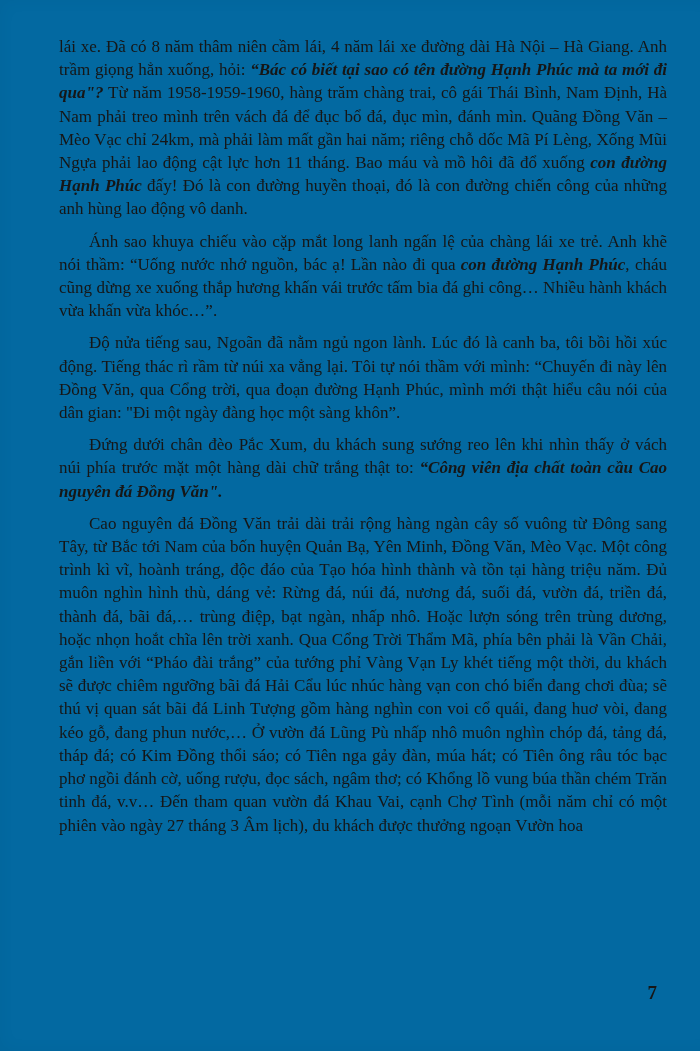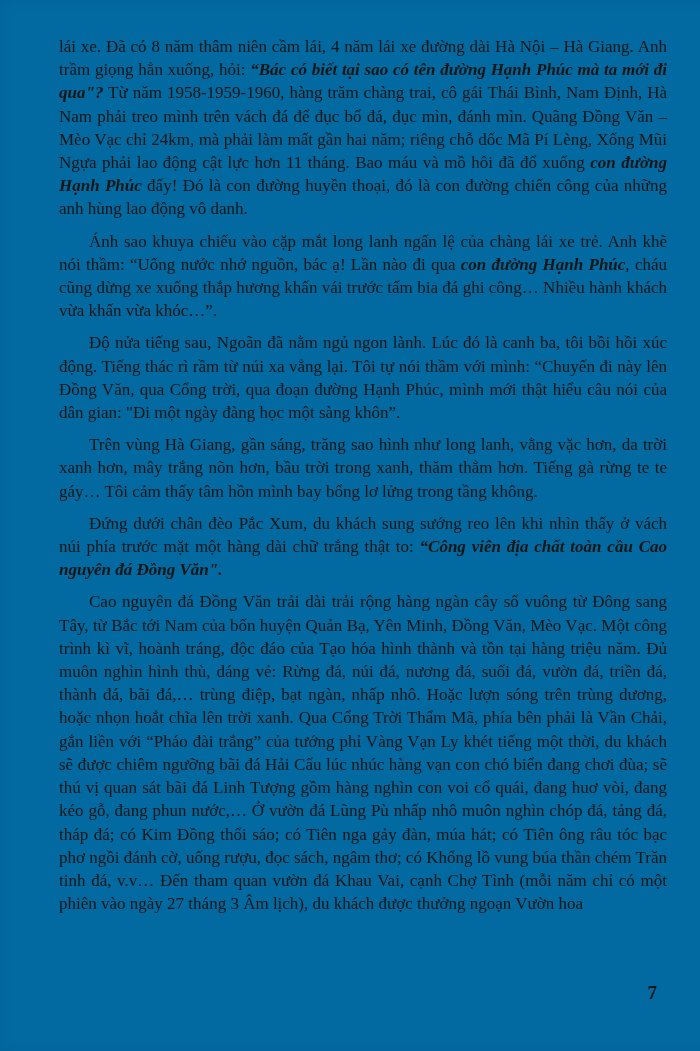--- a/index.html
+++ b/index.html
@@ -62,18 +62,17 @@
   }
 </style>
 </head>
 <body>
 
 <div class="page">
   <div class="text-block" id="text-block">
       <p class="para"><span class="run-n">lái xe. Đã có 8 năm thâm niên cầm lái, 4 năm lái xe đường dài Hà Nội – Hà Giang. Anh trầm giọng hẳn xuống, hỏi: </span><span class="run-bi">“Bác có biết tại sao có tên đường Hạnh Phúc mà ta mới đi qua"?</span><span class="run-n"> Từ năm 1958-1959-1960, hàng trăm chàng trai, cô gái Thái Bình, Nam Định, Hà Nam phải treo mình trên vách đá để đục bổ đá, đục mìn, đánh mìn. Quãng Đồng Văn – Mèo Vạc chỉ 24km, mà phải làm mất gần hai năm; riêng chỗ dốc Mã Pí Lèng, Xống Mũi Ngựa phải lao động cật lực hơn 11 tháng. Bao máu và mồ hôi đã đổ xuống </span><span class="run-bi">con đường Hạnh Phúc</span><span class="run-n"> đấy! Đó là con đường huyền thoại, đó là con đường chiến công của những anh hùng lao động vô danh.</span></p>
       <p class="para indent"><span class="run-n">Ánh sao khuya chiếu vào cặp mắt long lanh ngấn lệ của chàng lái xe trẻ. Anh khẽ nói thầm: </span><span class="run-i">“Uống nước nhớ nguồn, bác ạ! Lần nào đi qua </span><span class="run-bi">con đường Hạnh Phúc</span><span class="run-i">, cháu cũng dừng xe xuống thắp hương khấn vái trước tấm bia đá ghi công… Nhiều hành khách vừa khấn vừa khóc…”</span><span class="run-n">.</span></p>
       <p class="para indent"><span class="run-n">Độ nửa tiếng sau, Ngoãn đã nằm ngủ ngon lành. Lúc đó là canh ba, tôi bồi hồi xúc động. Tiếng thác rì rầm từ núi xa vẳng lại. Tôi tự nói thầm với mình: </span><span class="run-i">“Chuyến đi này lên Đồng Văn, qua Cổng trời, qua đoạn đường Hạnh Phúc, mình mới thật hiểu câu nói của dân gian: "Đi một ngày đàng học một sàng khôn</span><span class="run-n">”.</span></p>
-      <p class="para indent"><span class="run-n">Trên vùng Hà Giang, gần sáng, trăng sao hình như long lanh, vằng vặc hơn, da trời xanh hơn, mây trắng nõn hơn, bầu trời trong xanh, thăm thẳm hơn. Tiếng gà rừng te te gáy… Tôi cảm thấy tâm hồn mình bay bổng lơ lửng trong tầng không.</span></p>
       <p class="para indent"><span class="run-n">Đứng dưới chân đèo Pắc Xum, du khách sung sướng reo lên khi nhìn thấy ở vách núi phía trước mặt một hàng dài chữ trắng thật to: </span><span class="run-bi">“Công viên địa chất toàn cầu Cao nguyên đá Đồng Văn".</span></p>
       <p class="para indent"><span class="run-n">Cao nguyên đá Đồng Văn trải dài trải rộng hàng ngàn cây số vuông từ Đông sang Tây, từ Bắc tới Nam của bốn huyện Quản Bạ, Yên Minh, Đồng Văn, Mèo Vạc. Một công trình kì vĩ, hoành tráng, độc đáo của Tạo hóa hình thành và tồn tại hàng triệu năm. Đủ muôn nghìn hình thù, dáng vẻ: </span><span class="run-i">Rừng đá, núi đá, nương đá, suối đá, vườn đá, triền đá, thành đá, bãi đá,…</span><span class="run-n"> trùng điệp, bạt ngàn, nhấp nhô. Hoặc lượn sóng trên trùng dương, hoặc nhọn hoắt chĩa lên trời xanh. Qua Cổng Trời Thẩm Mã, phía bên phải là Vần Chải, gắn liền với “</span><span class="run-i">Pháo đài trắng</span><span class="run-n">” của tướng phỉ Vàng Vạn Ly khét tiếng một thời, du khách sẽ được chiêm ngưỡng </span><span class="run-i">bãi đá Hải Cẩu</span><span class="run-n"> lúc nhúc hàng vạn con chó biển đang chơi đùa; sẽ thú vị quan sát </span><span class="run-i">bãi đá Linh Tượng</span><span class="run-n"> gồm hàng nghìn con voi cổ quái, đang huơ vòi, đang kéo gỗ, đang phun nước,… Ở </span><span class="run-i">vườn đá Lũng Pù</span><span class="run-n"> nhấp nhô muôn nghìn chóp đá, tảng đá, tháp đá; có Kim Đồng thổi sáo; có Tiên nga gảy đàn, múa hát; có Tiên ông râu tóc bạc phơ ngồi đánh cờ, uống rượu, đọc sách, ngâm thơ; có Khổng lồ vung búa thần chém Trăn tinh đá, v.v… Đến tham quan vườn đá Khau Vai, cạnh Chợ Tình (mỗi năm chỉ có một phiên vào ngày 27 tháng 3 Âm lịch), du khách được thưởng ngoạn </span><span class="run-i">Vườn hoa</span></p>
     </div>
   <div class="page-number">7</div>
 </div>
 
 </body></html>

